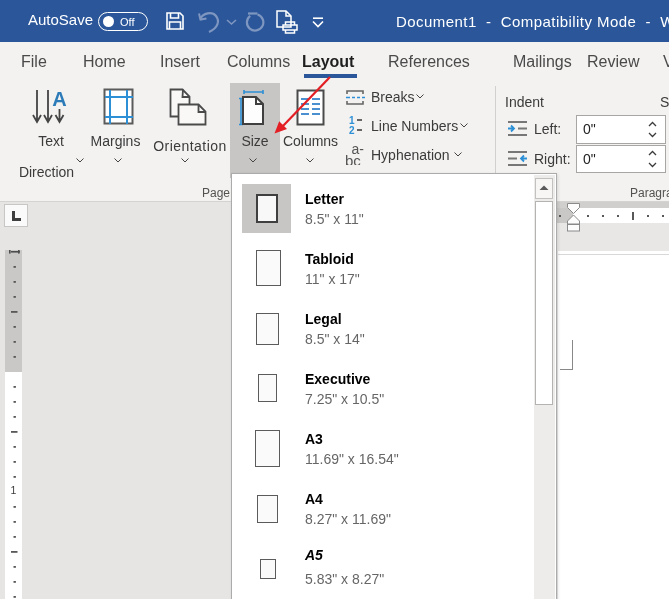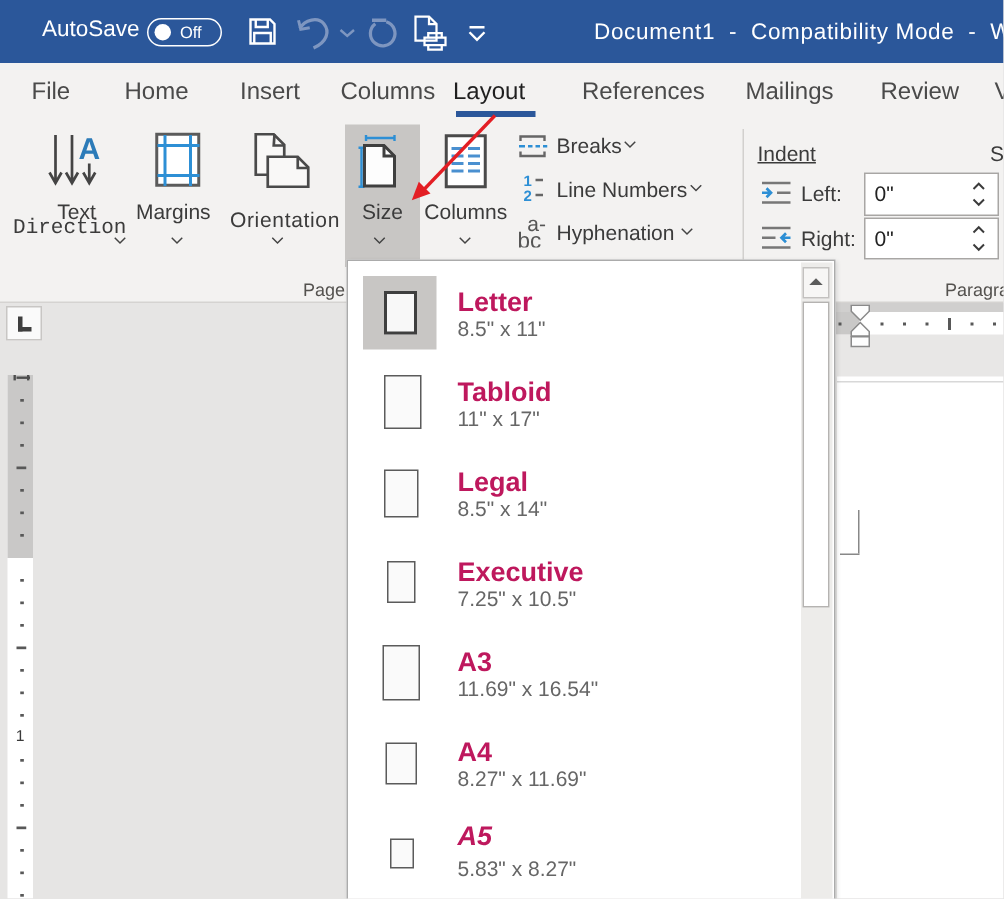--- a/index.html
+++ b/index.html
@@ -18,21 +18,21 @@
 .ibox span{position:absolute;left:6px;top:5px;}
 #doc{left:0;top:202px;width:669px;height:397px;background:#e6e5e4;}
 #vruler{position:absolute;left:5px;top:48px;width:17px;height:349px;background:#fff;}
 #vrulmargin{position:absolute;left:0;top:0;width:17px;height:122px;background:#c9c8c7;}
 #page{position:absolute;left:558px;top:49px;width:111px;height:348px;background:#fff;}
 #hrulerband{position:absolute;left:557px;top:0px;width:112px;height:50px;background:#e8e7e6;}
 #hruler{position:absolute;left:557px;top:6px;width:112px;height:15px;background:#fff;}
 #hrulmargin{position:absolute;left:0;top:0;width:16px;height:15px;background:#c9c8c7;}
 #lbox{position:absolute;left:4px;top:2px;width:24px;height:23px;background:#fafafa;border:1px solid #c8c6c4;box-sizing:border-box;}
 #dropdown{left:231px;top:173px;width:326px;height:430px;background:#fff;border:1px solid #ababab;box-sizing:border-box;box-shadow:1px 1px 3px rgba(0,0,0,0.12);}
-.ddtitle{position:absolute;left:73px;font-size:18px;font-weight:bold;color:#be185d;}
+.ddtitle{position:absolute;left:73px;font-size:14px;font-weight:bold;color:#000000;}
 .ddsub{position:absolute;left:73px;font-size:14px;color:#666;}
 .ddicon{position:absolute;background:#fafafa;border:1.5px solid #5b5b5b;box-sizing:border-box;}
 #scroll{position:absolute;right:1px;top:1px;width:21px;height:427px;background:#edecea;}
 #scrollbtn{position:absolute;left:1px;top:3px;width:18px;height:21px;background:#f7f6f5;border:1px solid #c3c1bf;box-sizing:border-box;}
 #scrollthumb{position:absolute;left:1px;top:26px;width:18px;height:204px;background:#fff;border:1px solid #b5b3b1;box-sizing:border-box;}
 </style></head>
 <body>
 
 <div class="abs" id="titlebar">
   <span class="abs wt" style="left:28px;top:11px;font-size:15px;">AutoSave</span>
@@ -64,41 +64,41 @@
     <path d="M1 4.5 l5 5 l5-5" stroke="#fff" stroke-width="1.6" fill="none"></path>
   </svg>
   <span class="abs wt" style="left:396px;top:13px;font-size:15px;letter-spacing:0.45px;white-space:nowrap;">Document1&nbsp;&nbsp;-&nbsp;&nbsp;Compatibility Mode&nbsp;&nbsp;-&nbsp;&nbsp;Word</span>
 </div>
 
 <div class="abs" id="tabrow">
   <span class="tab" style="left:21px;">File</span>
   <span class="tab" style="left:83px;">Home</span>
   <span class="tab" style="left:160px;">Insert</span>
   <span class="tab" style="left:227px;">Columns</span>
-  <span class="tab" style="left:302px;font-weight:normal;color:#1f1f1f;">Layout</span>
+  <span class="tab" style="left:302px;font-weight:bold;color:#1f1f1f;">Layout</span>
   <span class="tab" style="left:388px;">References</span>
-  <span class="tab" style="left:497px;">Mailings</span>
+  <span class="tab" style="left:513px;">Mailings</span>
   <span class="tab" style="left:587px;">Review</span>
   <span class="tab" style="left:663px;">View</span>
   <div class="abs" style="left:304px;top:32px;width:53px;height:4px;background:#2b579a;"></div>
 </div>
 
 <div class="abs" id="ribbon">
   <div class="abs" id="sizebtn"></div>
 
   <svg class="abs" style="left:32px;top:8px" width="38" height="40" viewBox="0 0 38 40">
     <g stroke="#444" stroke-width="1.8" fill="none">
       <path d="M5 2 v32 m-4-7 l4 7 l4-7"></path>
       <path d="M16 2 v32 m-4-7 l4 7 l4-7"></path>
       <path d="M27.5 21 v13 m-4-7 l4 7 l4-7"></path>
     </g>
     <text x="27.5" y="18" font-size="20" font-weight="bold" fill="#2c7bb8" text-anchor="middle" font-family="Liberation Sans">A</text>
   </svg>
   <div class="btnlabel" style="left:20px;top:53px;width:62px;">Text</div>
-  <div class="btnlabel" style="left:6px;top:64px;width:81px;font-family:Liberation Mono, monospace;">Direction</div>
+  <div class="btnlabel" style="left:6px;top:84px;width:81px;">Direction</div>
   <svg class="chev" style="left:76px;top:78px" viewBox="0 0 8 5">
       <path d="M0.5 0.5 l3.5 3.5 l3.5-3.5" stroke="#444" fill="none"></path>
     </svg>
 
   <svg class="abs" style="left:103px;top:8px" width="32" height="38" viewBox="0 0 32 38">
     <rect x="1.5" y="1.5" width="28" height="34" fill="#fff" stroke="#5b5b5b" stroke-width="2"></rect>
     <g stroke="#2d8fd5" stroke-width="2" fill="none">
       <path d="M7 2 v34 M24 2 v34 M2 9 h28 M2 29 h28"></path>
     </g>
   </svg>
@@ -172,21 +172,21 @@
   <svg class="abs" style="left:344px;top:63px" width="24" height="22" viewBox="0 0 24 22">
     <text x="7.5" y="11" font-size="14" fill="#555" font-family="Liberation Sans">a-</text>
     <text x="1" y="22.5" font-size="15" fill="#555" font-family="Liberation Sans">bc</text>
   </svg>
   <div class="btnlabel" style="left:371px;top:67px;text-align:center;">Hyphenation</div>
   <svg class="chev" style="left:454px;top:72px" viewBox="0 0 8 5">
       <path d="M0.5 0.5 l3.5 3.5 l3.5-3.5" stroke="#444" fill="none"></path>
     </svg>
 
   <div class="abs" style="left:495px;top:6px;width:1px;height:92px;background:#d2d0ce;"></div>
-  <div class="abs" style="left:505px;top:14px;font-size:14px;color:#3b3b3b;text-decoration:underline;">Indent</div>
+  <div class="abs" style="left:505px;top:14px;font-size:14px;color:#3b3b3b;">Indent</div>
   <div class="abs" style="left:660px;top:14px;font-size:14px;color:#3b3b3b;">Spacing</div>
 
   <svg class="abs" style="left:507px;top:40px" width="21" height="17" viewBox="0 0 21 17">
     <path d="M1 2 h19 M11 8.5 h9 M1 15 h19" stroke="#777" stroke-width="1.8" fill="none"></path>
     <path d="M1 8.5 h6 m-3-3 l3 3 l-3 3" stroke="#2d8fd5" stroke-width="1.8" fill="none"></path>
   </svg>
   <div class="abs" style="left:534px;top:41px;font-size:14px;color:#3b3b3b;">Left:</div>
   <div class="ibox" style="top:35px;height:29px;">
       <span>0"</span>
     <svg class="abs" style="right:8px;top:5px" width="9" height="6" viewBox="0 0 9 6">

